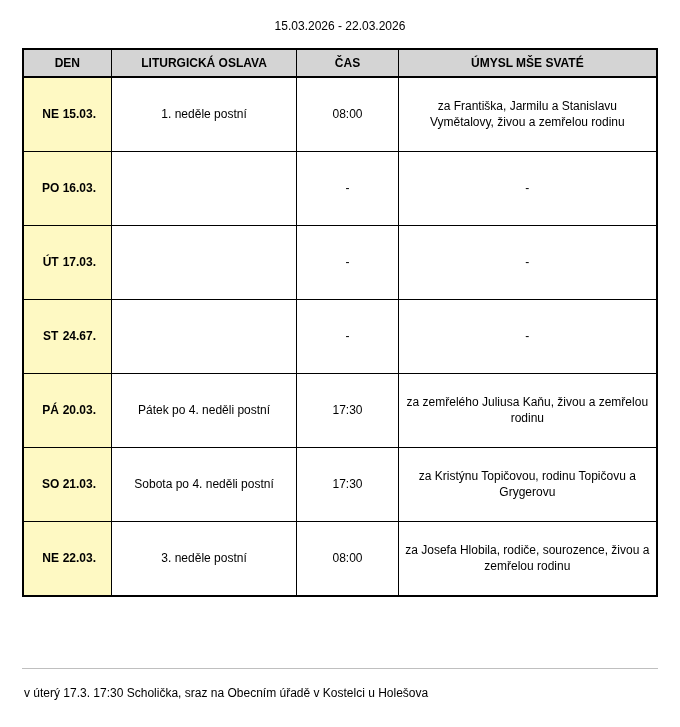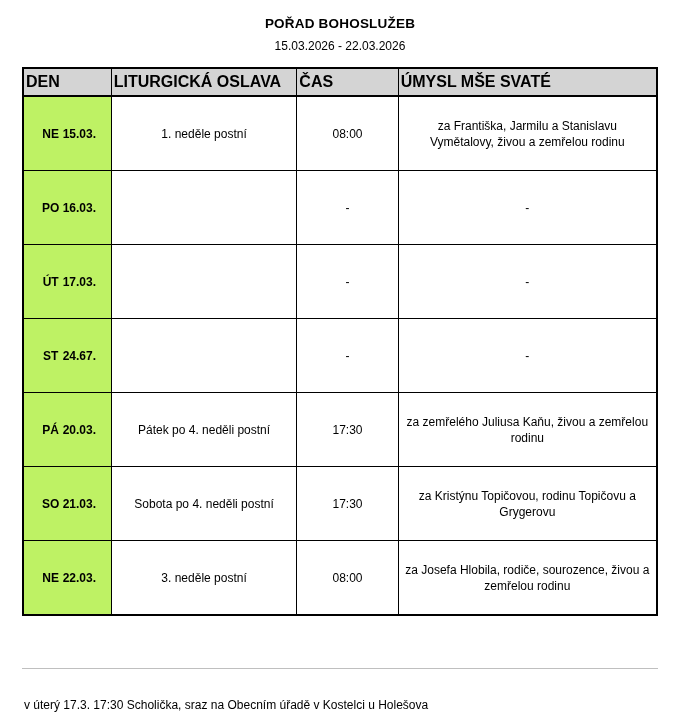--- a/index.html
+++ b/index.html
@@ -52,41 +52,41 @@
     table-layout: fixed;
     border: 2px solid #000000;
   }
   table.schedule th,
   table.schedule td {
     border: 1px solid #000000;
     vertical-align: middle;
   }
   table.schedule thead th {
     background: #d4d4d4;
-    font-size: 16px;
+    font-size: 12px;
     font-weight: bold;
-    text-align: left;
+    text-align: center;
     height: 22px;
-    padding: 2px 2px;
+    padding: 2px 12px;
     border-bottom: 2px solid #000000;
   }
   col.c-day { width: 88px; }
   col.c-lit { width: 185px; }
   col.c-time { width: 101px; }
   col.c-int { width: 258px; }
 
   table.schedule tbody td {
     height: 67px;
     padding: 3px 6px;
     font-size: 12px;
     text-align: center;
     line-height: 1.35;
   }
   td.daycell {
-    background: #bef264;
+    background: #fef9c3;
     font-weight: bold;
     font-size: 12.5px;
     text-align: left;
     padding-left: 14px;
     white-space: nowrap;
   }
   td.daycell .dd {
     display: inline-block;
     min-width: 24px;
   }
@@ -94,35 +94,34 @@
   td.time { text-align: center; }
   td.intent { text-align: center; }
 
   .footer {
     position: absolute;
     left: 22px;
     top: 668px;
     width: 636px;
     box-sizing: border-box;
     border-top: 1px solid #bfbfbf;
-    padding-top: 28px;
+    padding-top: 16px;
     font-size: 12px;
   }
   .footer .note {
     padding-left: 2px;
     line-height: 1.4;
   }
 </style>
 </head>
 <body>
 
 <div class="page">
 
   <div class="header">
-    <div class="line1">POŘAD BOHOSLUŽEB</div>
     <div class="line3">15.03.2026 - 22.03.2026</div>
   </div>
 
   <div class="table-wrap">
     <table class="schedule">
       <colgroup>
         <col class="c-day">
         <col class="c-lit">
         <col class="c-time">
         <col class="c-int">

